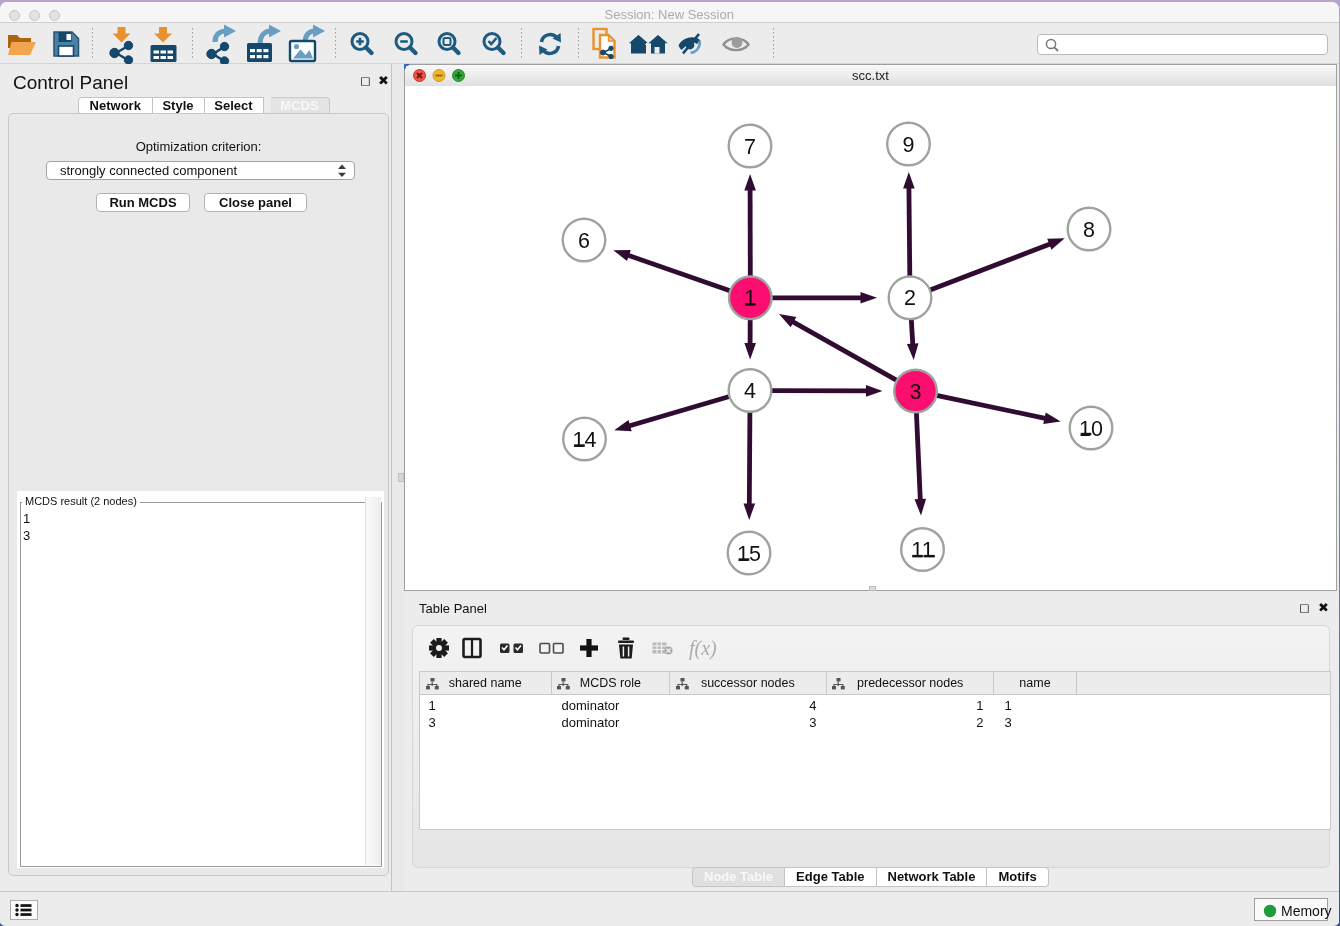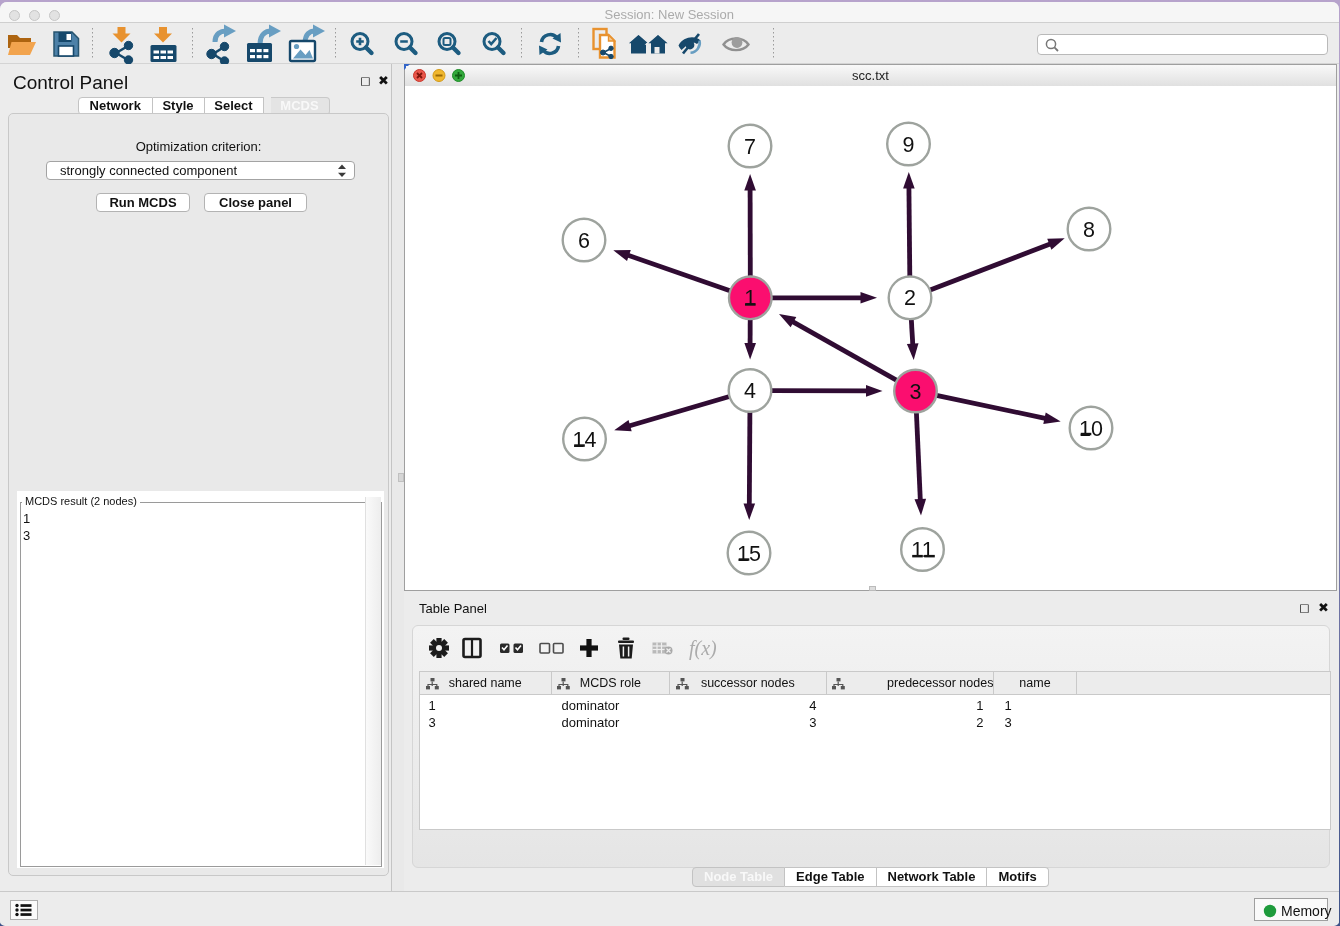--- a/index.html
+++ b/index.html
@@ -405,21 +405,21 @@
         </g>
 
         <text x="276" y="29" font-family="Liberation Serif, serif" font-style="italic" font-size="20" fill="#ababab">f(x)</text>
       </svg>
       </div>
       <div id="ttable">
         <div id="thead">
           <div class="th" style="left:0; width:132.5px;">shared name</div>
           <div class="th" style="left:132.5px; width:117.7px;">MCDS role</div>
           <div class="th" style="left:250.2px; width:157.3px;">successor nodes</div>
-          <div class="th" style="left:407.5px; width:167.4px;text-align:right;">predecessor nodes</div>
+          <div class="th" style="left:407.5px; width:167.4px;">predecessor nodes</div>
           <div class="th" style="left:574.9px; width:82.2px;">name</div>
           <svg class="thicon" style="left:6px;" width="13" height="12" viewBox="0 0 13 12">
               <g fill="#555">
                 <rect x="4.5" y="0" width="4" height="3.4"></rect>
                 <rect x="0" y="8" width="4" height="3.4"></rect>
                 <rect x="8.8" y="8" width="4" height="3.4"></rect>
                 <path d="M6.2,3.4 v2.3 M2,8 v-1.5 h8.8 V8 M6.2,5 v3" stroke="#555" stroke-width="1.2" fill="none"></path>
               </g>
             </svg>
           <svg class="thicon" style="left:137px;" width="13" height="12" viewBox="0 0 13 12">

